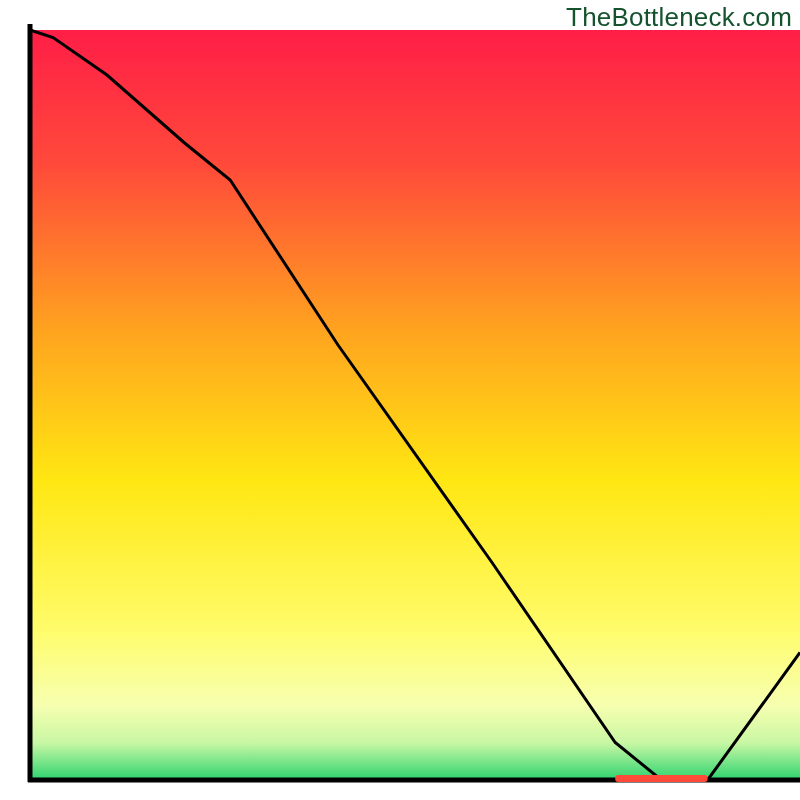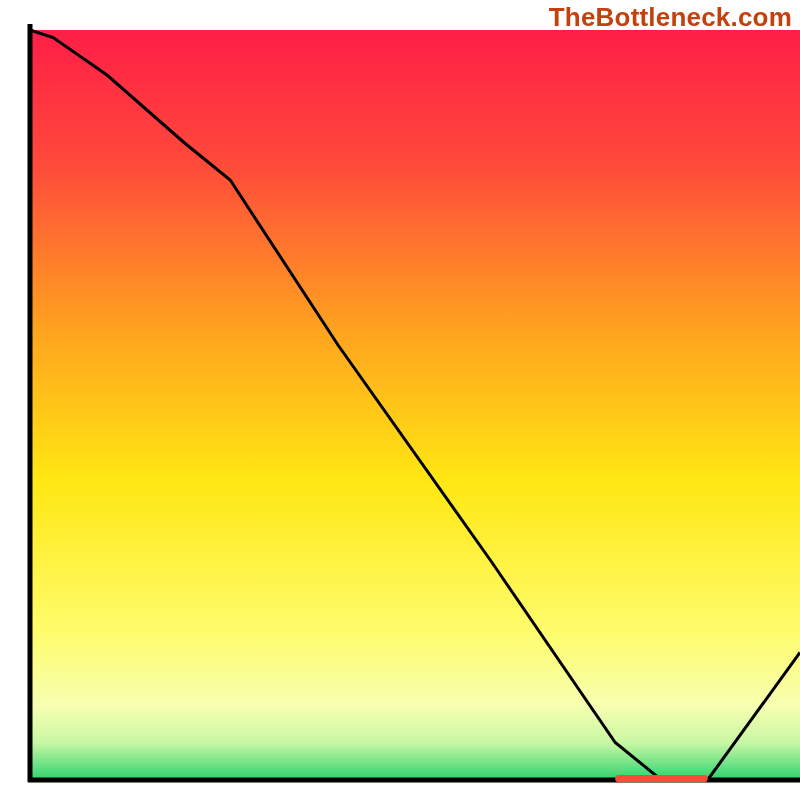--- a/index.html
+++ b/index.html
@@ -14,22 +14,22 @@
   .wrap {
     position: relative;
     width: 800px;
     height: 800px;
   }
   .watermark {
     position: absolute;
     top: 2px;
     right: 8px;
     font-size: 26px;
-    font-weight: 700;
-    color: #c2410c;
+    font-weight: 400;
+    color: #14532d;
     letter-spacing: 0.2px;
     font-family: Arial, Helvetica, sans-serif;
   }
   svg {
     display: block;
   }
 </style>
 </head>
 <body>
 

